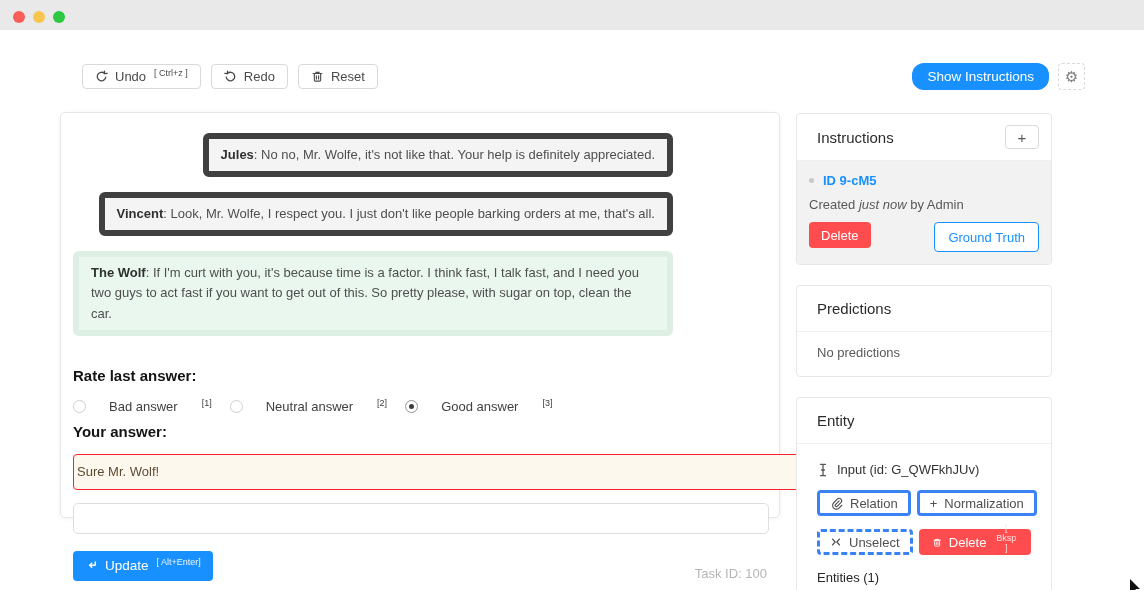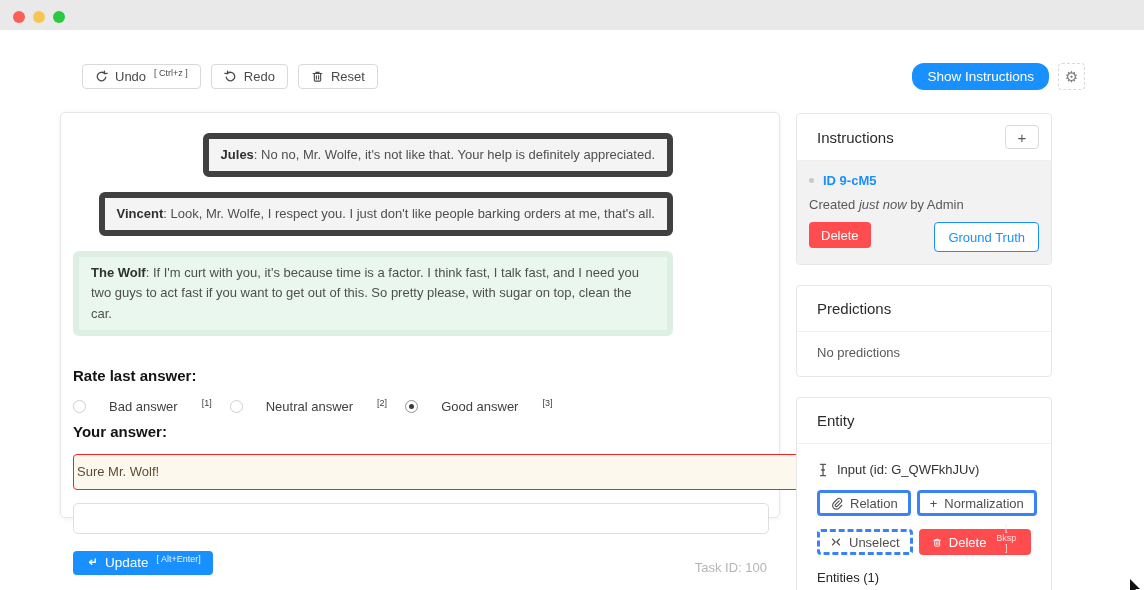--- a/index.html
+++ b/index.html
@@ -62,21 +62,21 @@
     margin-top:14px; width:787px; height:36px; border:1px solid #f5222d; background:#fdf8ee;
     border-radius:4px; display:flex; align-items:center; padding:0 3px;
     font-size:13px; color:#5d4b31; cursor:text;
   }
   .answer-input {
     display:block; margin-top:13px; width:696px; height:31px; border:1px solid #dedede;
     border-radius:5px; background:#fff; font-size:13px; padding:0 12px; color:#333;
   }
   .update-row { margin-top:17px; display:flex; justify-content:space-between; align-items:flex-end; }
   .update-btn {
-    height:24px; background:#1890ff; color:#fff; border:none; border-radius:4px; padding:0 12px;
+    height:30px; background:#1890ff; color:#fff; border:none; border-radius:4px; padding:0 12px;
     display:inline-flex; align-items:center; gap:7px; font-size:13.5px; cursor:pointer;
   }
   .update-btn .sup { color:#eaf4ff; }
   .task-id { font-size:13px; color:#b5b5b5; }
 
   
   .sidebar { position:absolute; left:796px; top:113px; width:256px; display:flex; flex-direction:column; gap:20px; }
   .panel { background:#fff; border:1px solid #e7e7e7; border-radius:4px; }
   .panel-header {
     display:flex; align-items:center; justify-content:space-between;

